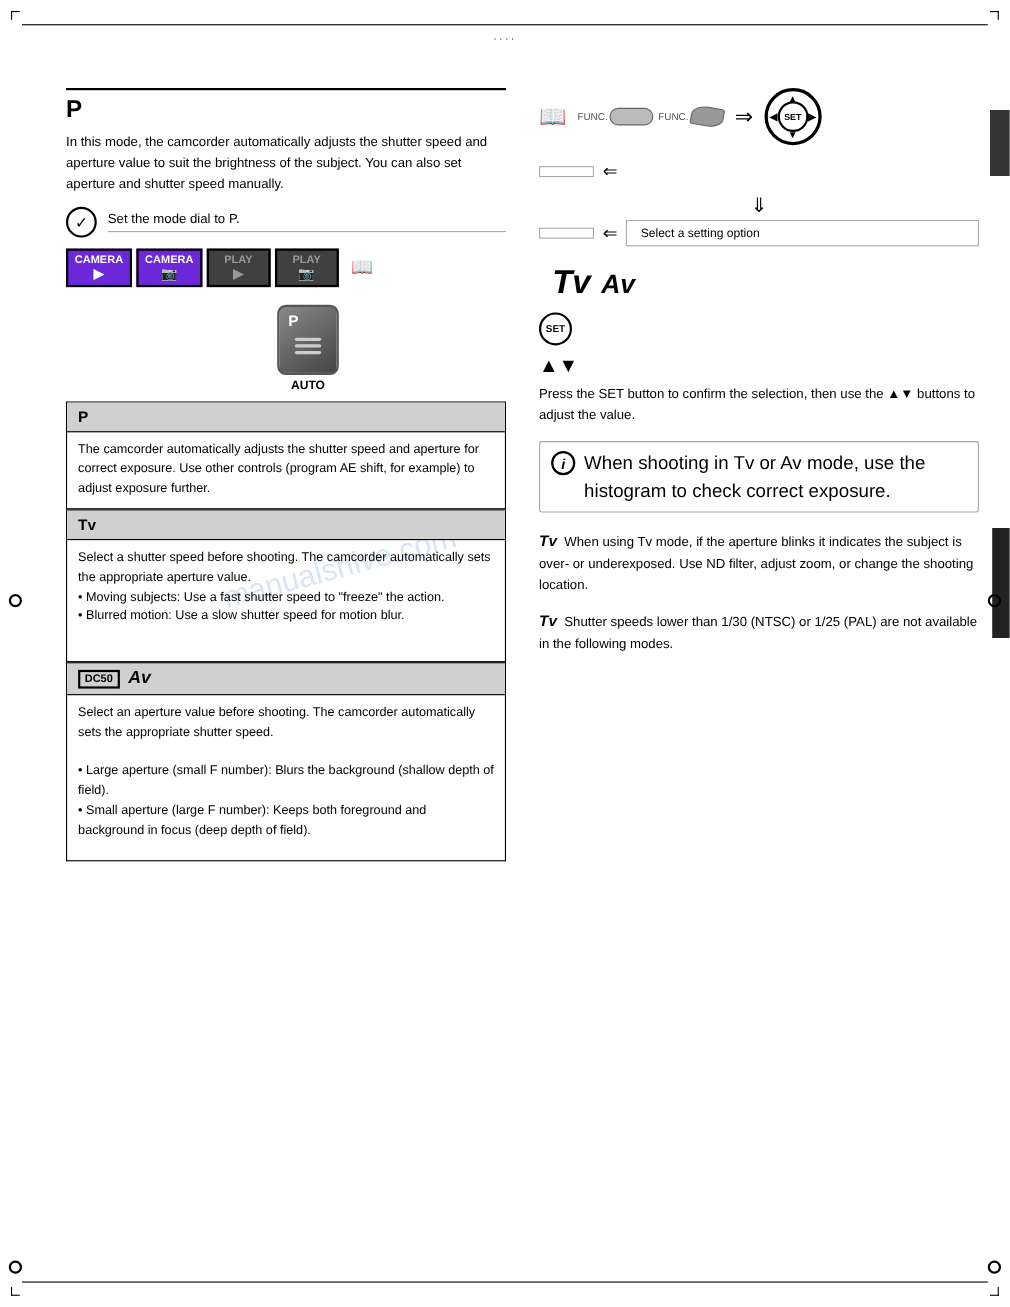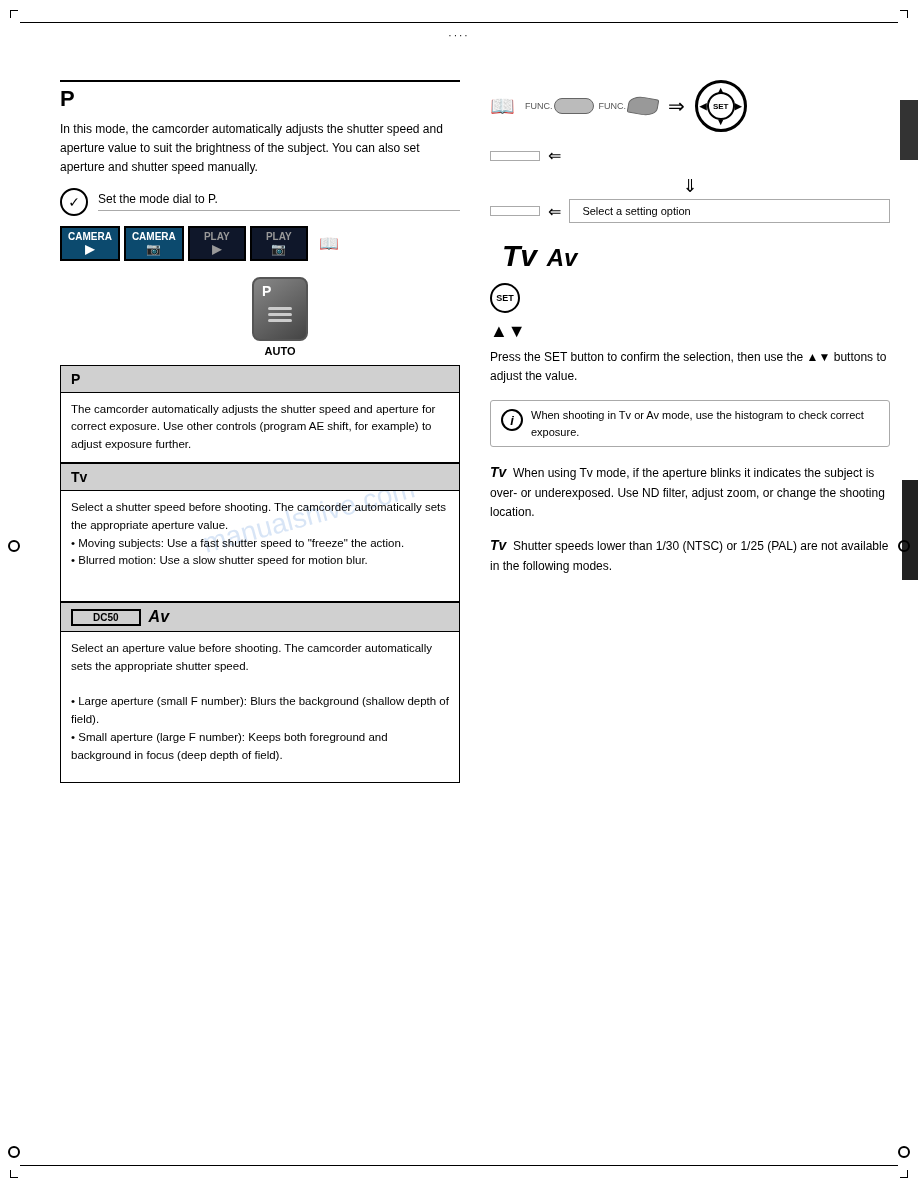--- a/index.html
+++ b/index.html
@@ -165,25 +165,25 @@
       border: 2px solid #000;
       padding: 3px 6px;
       font-size: 10px;
       font-weight: bold;
       display: flex;
       flex-direction: column;
       align-items: center;
       min-width: 58px;
     }
     .mode-btn.active {
-      background: #0c4a6e;
+      background: #6d28d9;
       color: #fff;
     }
     .mode-btn.inactive {
-      background: #0f172a;
+      background: #404040;
       color: #888;
       align-items: center;
     }
     .mode-btn-icon {
       font-size: 12px;
     }
     .mode-book-icon {
       font-size: 16px;
       margin-left: 8px;
     }
@@ -283,21 +283,21 @@
       font-size: 14px;
       font-weight: bold;
       border-bottom: 1px solid #000;
       border-top: 1px solid #000;
       display: flex;
       align-items: center;
       gap: 8px;
     }
     .dc50-badge {
       border: 2px solid #000;
-      padding: 1px 20px;
+      padding: 1px 4px;
       font-size: 10px;
       font-weight: bold;
     }
     .av-section-body {
       padding: 8px 10px;
       font-size: 11.5px;
       line-height: 1.55;
       min-height: 150px;
     }
 
@@ -409,21 +409,21 @@
       display: flex;
       align-items: center;
       justify-content: center;
       font-size: 13px;
       font-style: italic;
       font-weight: bold;
       flex-shrink: 0;
       margin-top: 2px;
     }
     .info-note-text {
-      font-size: 11px;
+      font-size: 17px;
       line-height: 1.5;
     }
 
     
     .tv-small-italic {
       font-size: 14px;
       font-weight: bold;
       font-style: italic;
     }
 

